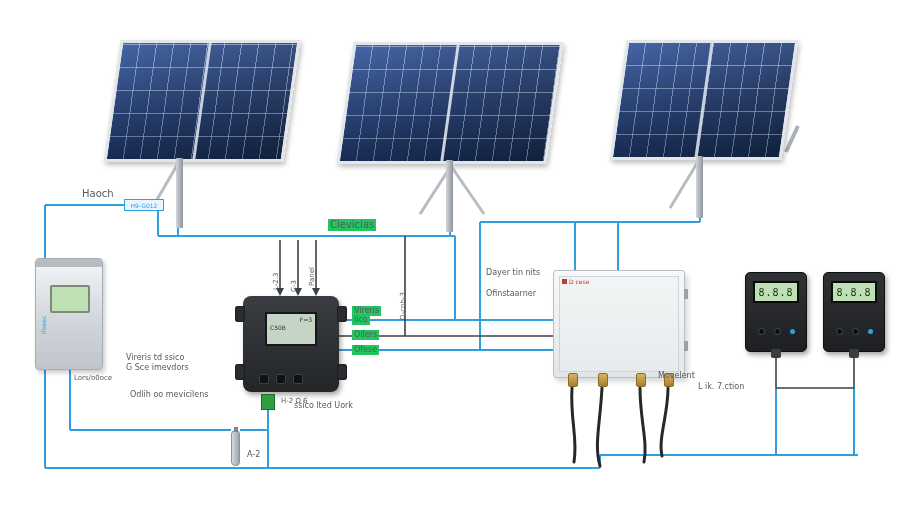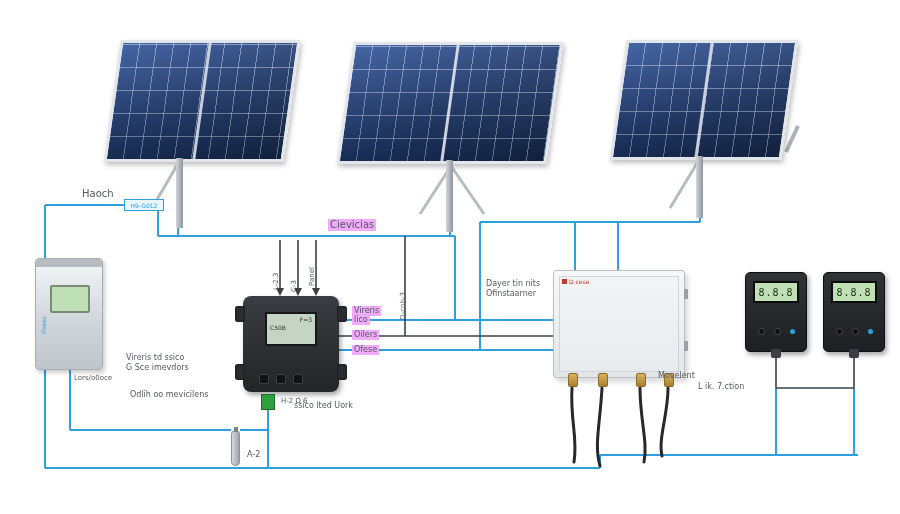--- a/index.html
+++ b/index.html
@@ -84,26 +84,26 @@
   
   .sensor{position:absolute;z-index:2;left:231px;top:430px;width:9px;height:36px;border-radius:4px;
     background:linear-gradient(90deg,#d7dadd,#9fa5aa);border:1px solid #8b9196;}
   .sensor::after{content:"";position:absolute;left:2px;top:-4px;width:4px;height:5px;background:#7d838a;}
 
   
   .lbl{position:absolute;z-index:3;font-size:8px;color:#555a60;white-space:nowrap;line-height:1.2;}
   .lbl.s7{font-size:7px}.lbl.s6{font-size:6px}.lbl.s9{font-size:10px}
   .lbl.v{transform:rotate(-90deg);transform-origin:0 0;}
   .lbl.blue{color:var(--wire-blue);}
-  .lbl.bgw{background:#f0abfc;padding:0 2px;}
+  .lbl.bgw{background:#22c55e;padding:0 2px;}
   .tagbox{position:absolute;z-index:3;left:124px;top:199px;width:40px;height:12px;border:1px solid var(--wire-blue);
     background:#eaf6fd;font-size:6px;color:var(--wire-blue);display:flex;align-items:center;justify-content:center;}
   .l-haoch{left:82px;top:188px}
   .l-cievicias{left:328px;top:219px}
-  .l-dayer1{left:486px;top:279px}.l-dayer2{left:486px;top:289px}
+  .l-dayer1{left:486px;top:268px}.l-dayer2{left:486px;top:289px}
   .l-inertics1{left:352px;top:306px}.l-inertics2{left:352px;top:315px}
   .l-oilers{left:352px;top:330px}
   .l-ofese{left:352px;top:345px}
   .l-vireris1{left:126px;top:353px}.l-vireris2{left:126px;top:363px}
   .l-odlih{left:130px;top:390px}
   .l-lors{left:74px;top:374px}
   .l-a2{left:247px;top:450px}
   .l-ssico{left:294px;top:401px}
   .l-h2{left:281px;top:397px}
   .l-movelent1{left:658px;top:371px}.l-movelent2{left:698px;top:382px}

